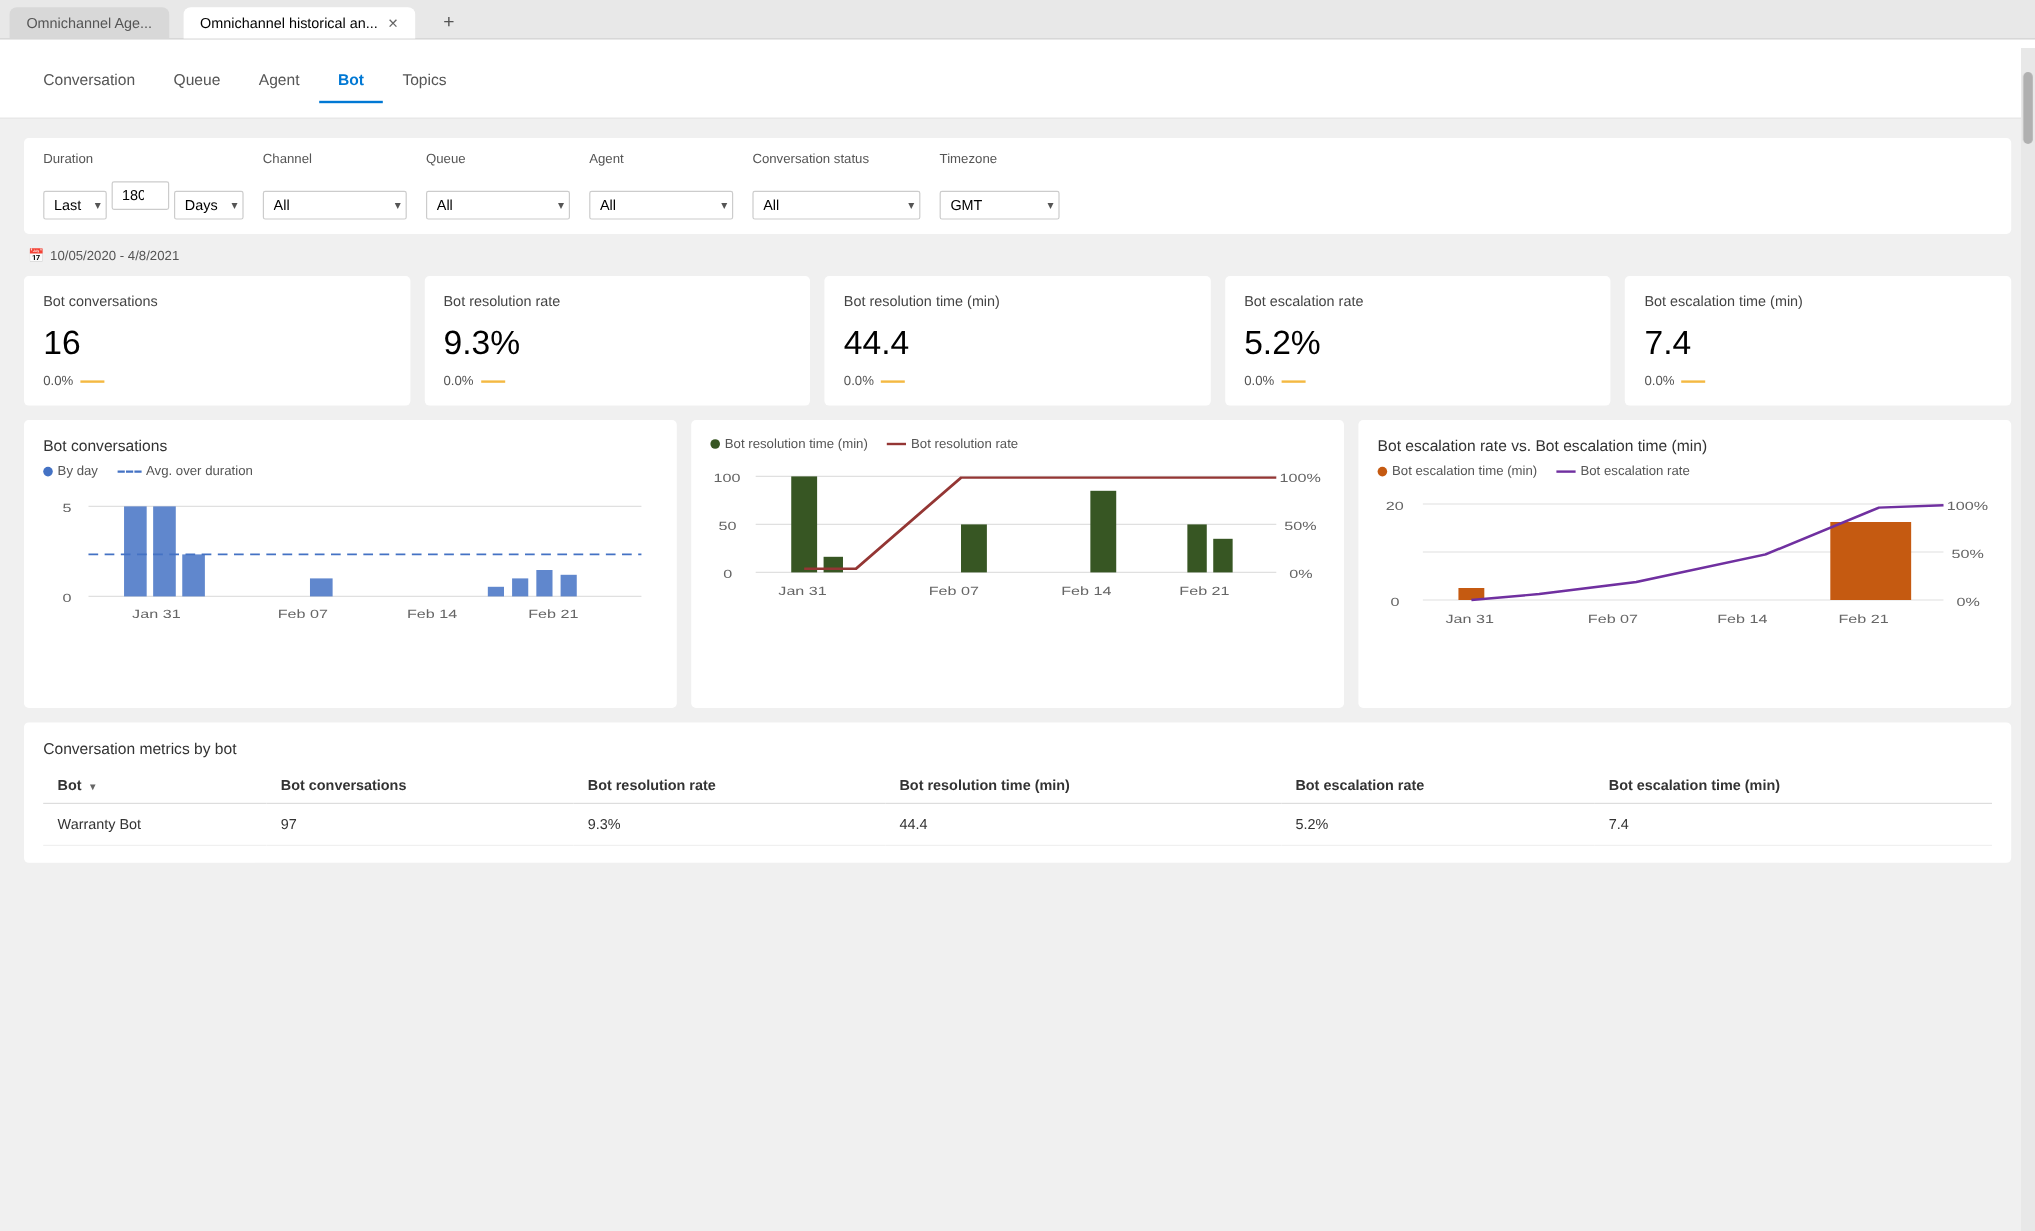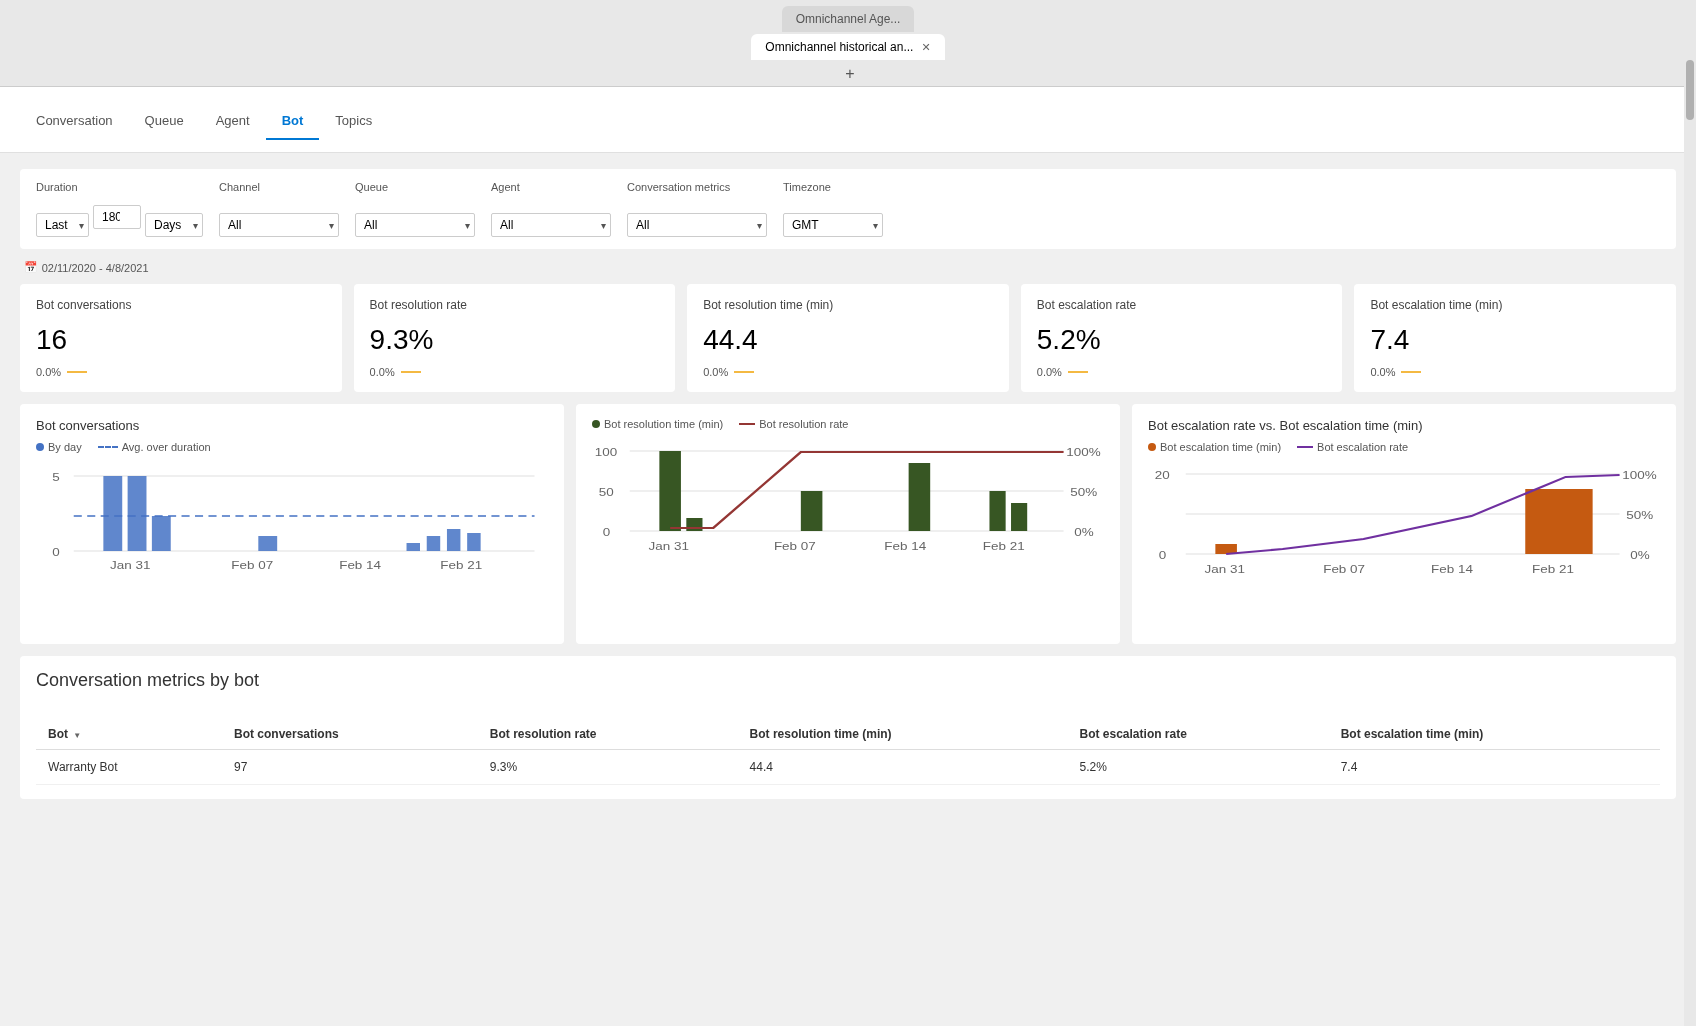--- a/index.html
+++ b/index.html
@@ -5,22 +5,21 @@
     * { box-sizing: border-box; margin: 0; padding: 0; }
     body { font-family: 'Segoe UI', Arial, sans-serif; background: #f5f5f5; font-size: 13px; color: #333; overflow-x: hidden; }
 
     
     .browser-tabs {
       display: flex;
       align-items: center;
       background: #e8e8e8;
       padding: 6px 8px 0;
       border-bottom: 1px solid #ccc;
-      gap: 2px;
-      flex-direction: column;
+      gap: 12px;
     }
     .tab {
       display: flex;
       align-items: center;
       padding: 6px 14px;
       background: #d0d0d0;
       border-radius: 6px 6px 0 0;
       font-size: 12px;
       color: #444;
       cursor: pointer;
@@ -227,23 +226,23 @@
       border-radius: 50%;
     }
 
     
     .table-card {
       background: #fff;
       border-radius: 4px;
       padding: 14px 16px;
     }
     .table-title {
-      font-size: 18px;
+      font-size: 13px;
       font-weight: 500;
-      margin-bottom: 28px;
+      margin-bottom: 8px;
     }
     table {
       width: 100%;
       border-collapse: collapse;
       font-size: 12px;
     }
     thead tr {
       border-bottom: 1px solid #ddd;
     }
     th {
@@ -366,41 +365,41 @@
     <div class="filter-group">
       <span class="filter-label">Agent</span>
       <div class="select-wrapper">
         <select class="filter-select" style="width:120px;">
           <option>All</option>
         </select>
       </div>
     </div>
 
     <div class="filter-group">
-      <span class="filter-label">Conversation metrics</span>
+      <span class="filter-label">Conversation status</span>
       <div class="select-wrapper">
         <select class="filter-select" style="width:140px;">
           <option>All</option>
         </select>
       </div>
     </div>
 
     <div class="filter-group">
       <span class="filter-label">Timezone</span>
       <div class="select-wrapper">
         <select class="filter-select" style="width:100px;">
           <option>GMT</option>
         </select>
       </div>
     </div>
   </div>
 
   <div class="date-range" style="margin-bottom:10px; margin-left:4px;">
     <span>📅</span>
-    <span>02/11/2020 - 4/8/2021</span>
+    <span>10/05/2020 - 4/8/2021</span>
   </div>
 
   <div class="kpi-row">
     <div class="kpi-card">
       <div class="kpi-title">Bot conversations</div>
       <div class="kpi-value">16</div>
       <div class="kpi-change">
         <span>0.0%</span>
         <span class="kpi-line"></span>
       </div>

